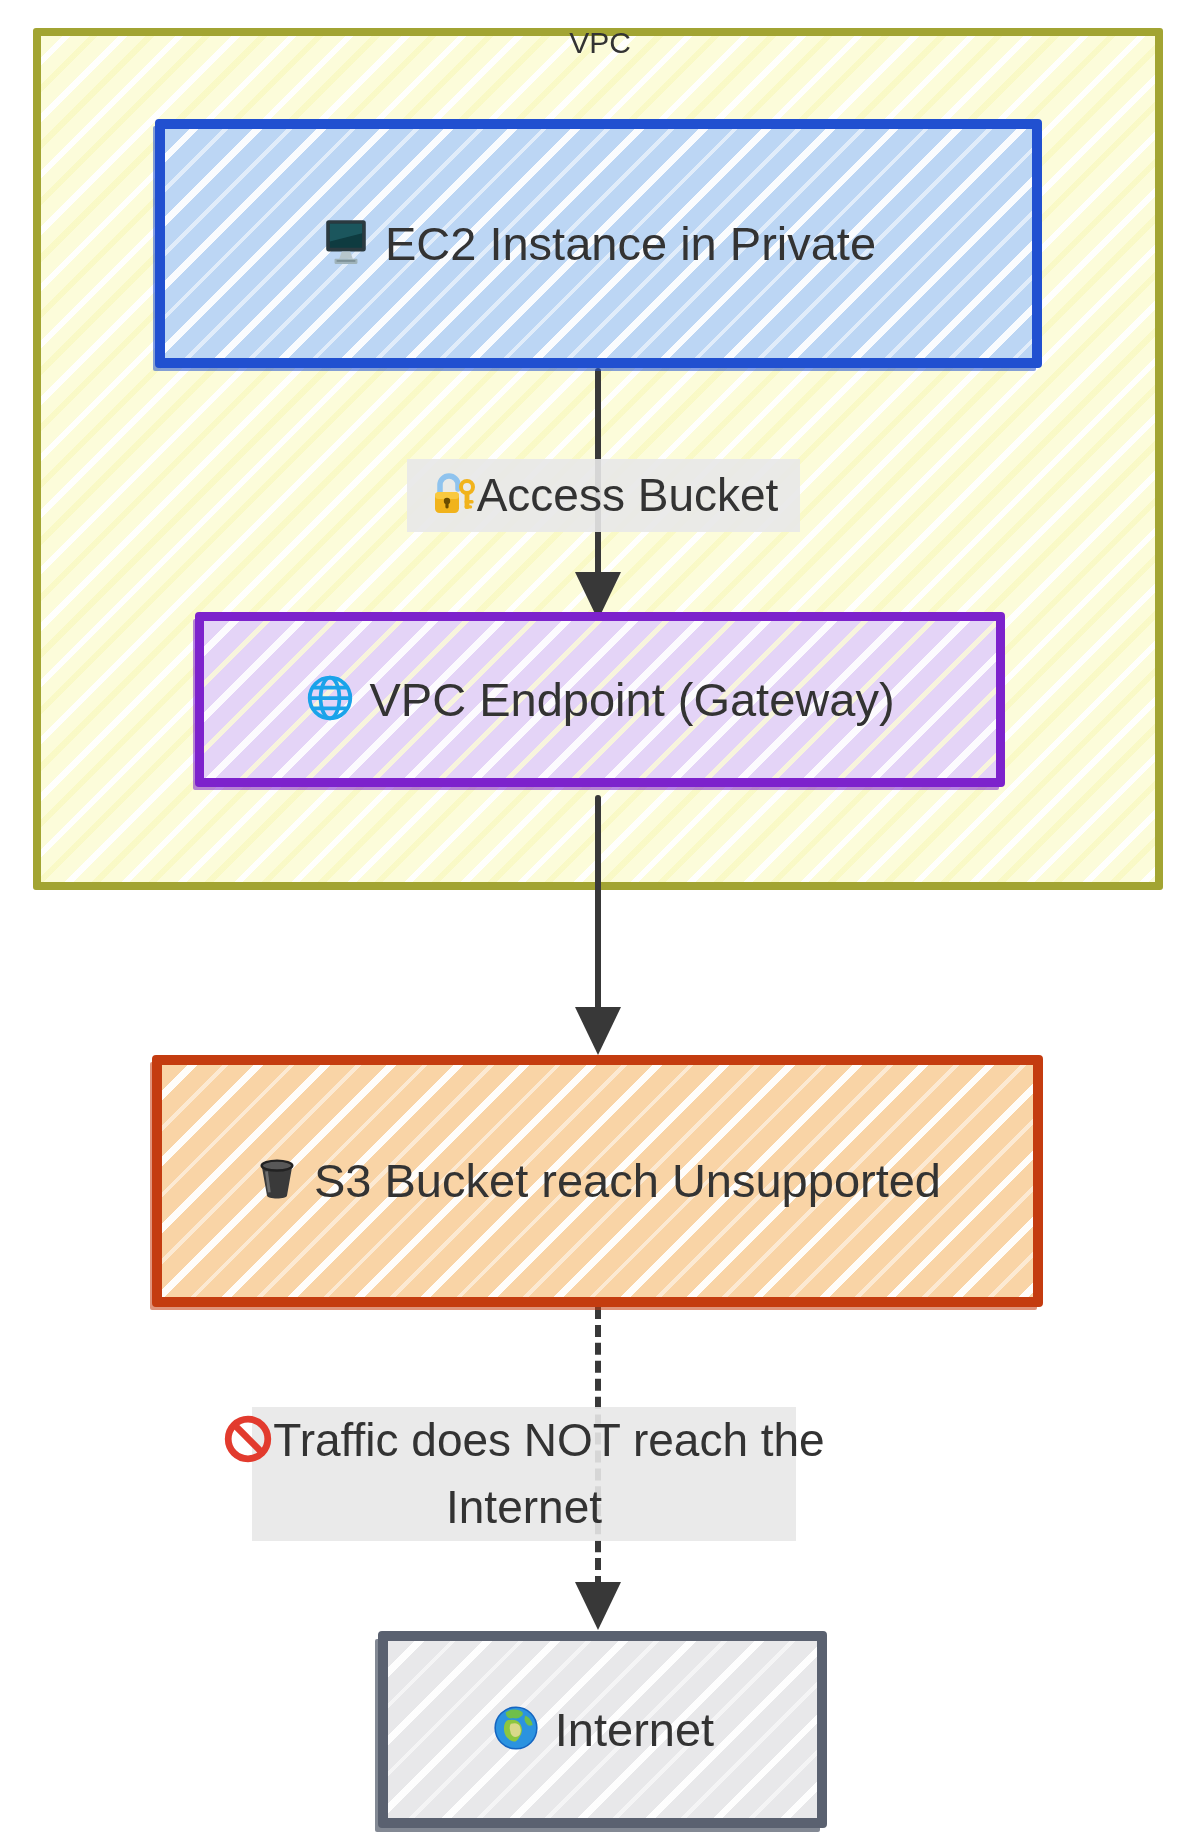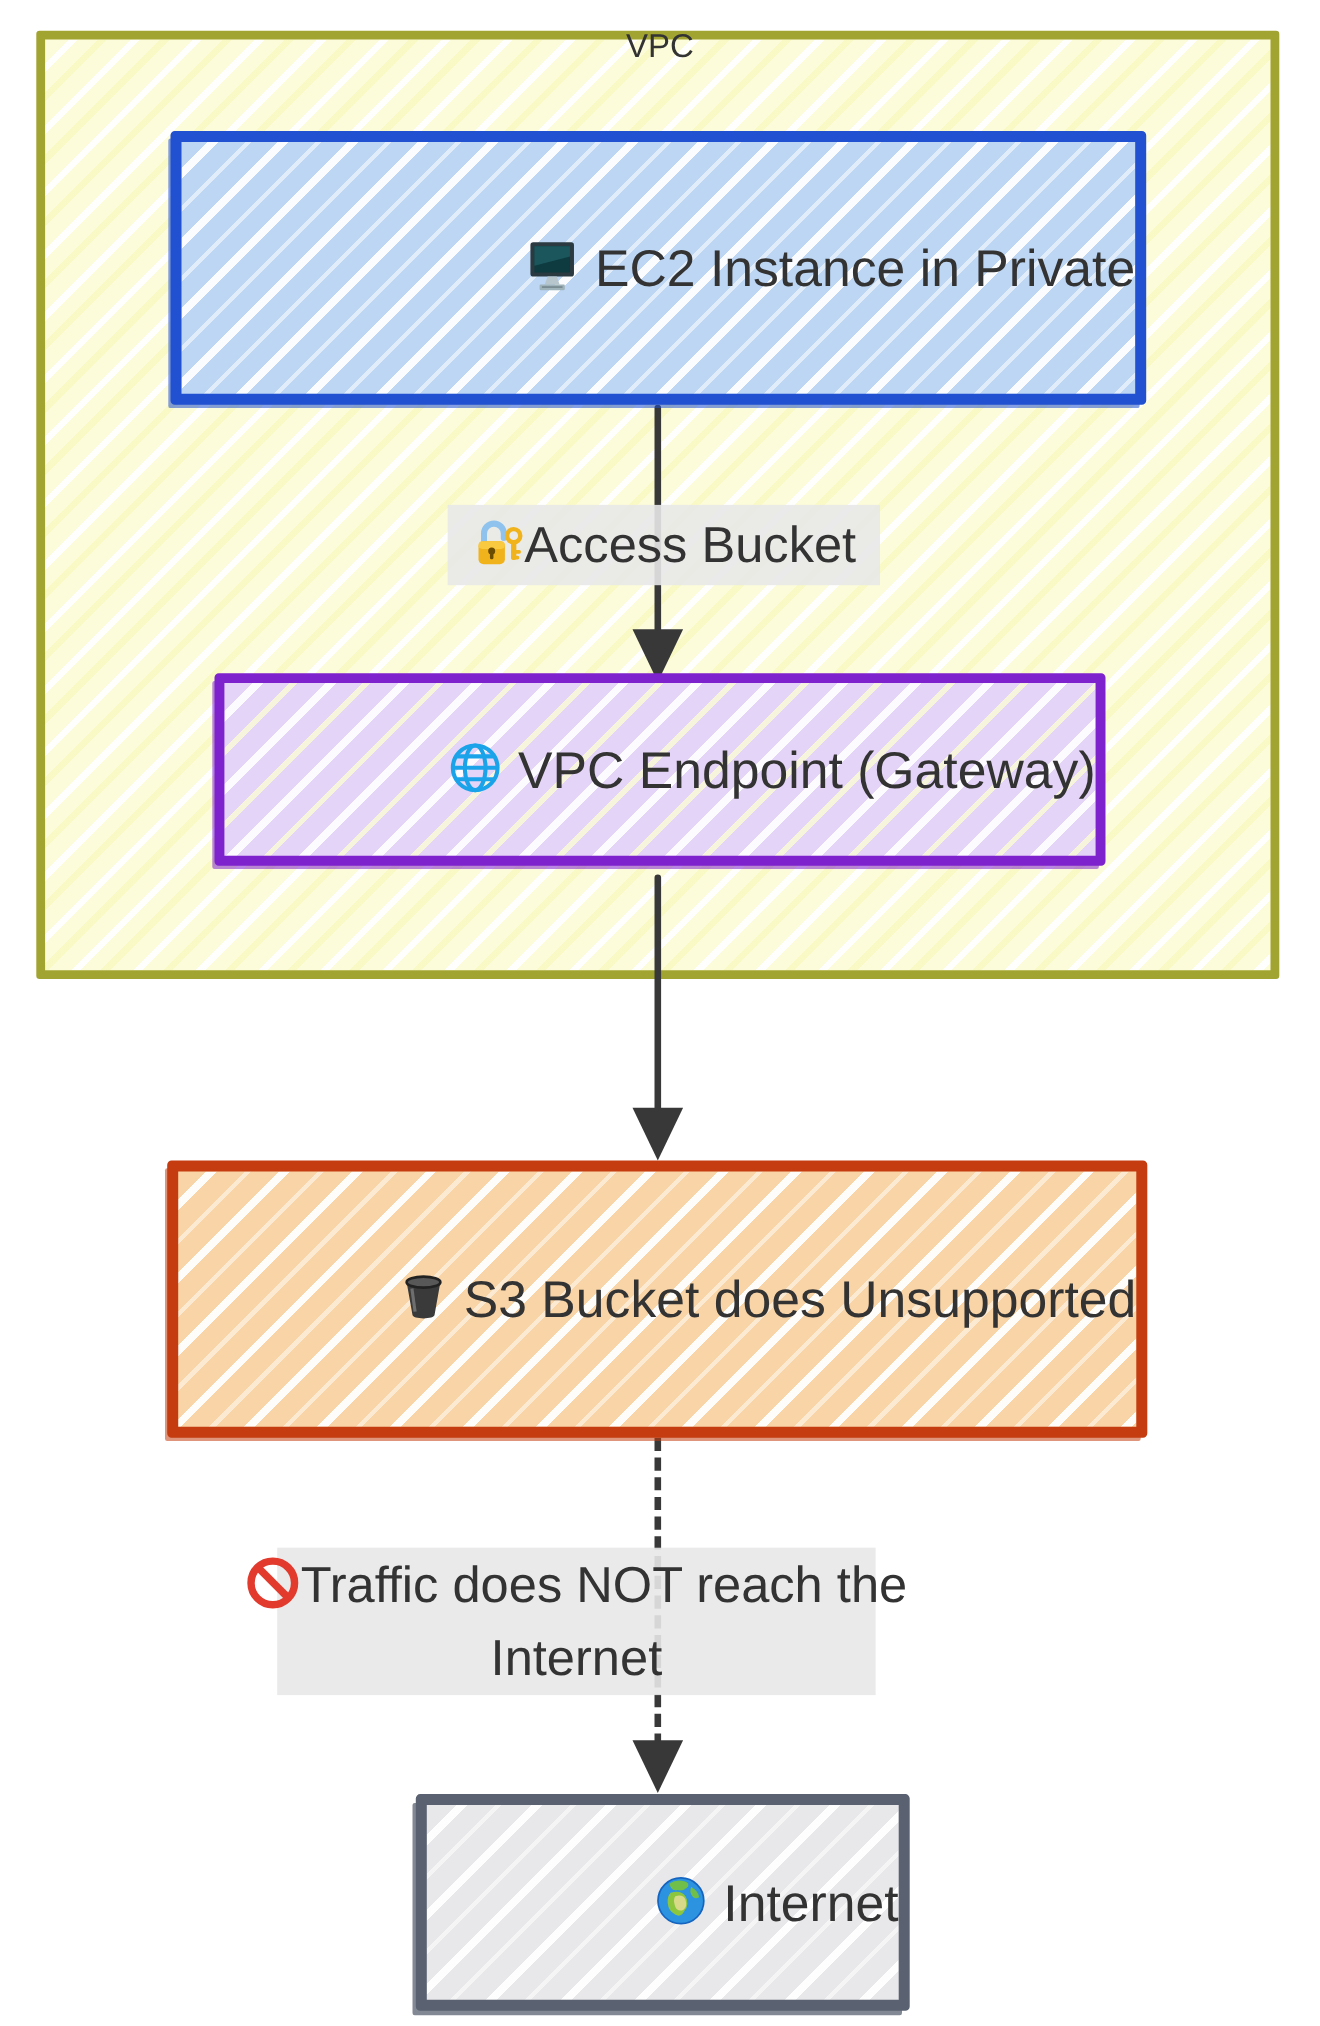--- a/index.html
+++ b/index.html
@@ -42,21 +42,21 @@
   .vpc-box{
     position:absolute;left:33px;top:28px;width:1130px;height:862px;
     box-sizing:border-box;border:8px solid #a2a432;border-radius:3px;z-index:0;
   }
   .vpc-title{
     position:absolute;left:0;top:26px;width:100%;text-align:center;
     font-size:30px;color:#333;z-index:1;
   }
   .node{
     position:absolute;box-sizing:border-box;z-index:2;border-radius:4px;
-    display:flex;flex-direction:column;align-items:flex-end;justify-content:center;
+    display:flex;flex-direction:column;align-items:center;justify-content:center;
     font-size:47px;line-height:76px;color:#333;text-align:center;
   }
   .node .line{display:flex;align-items:center;justify-content:center;gap:14px;white-space:nowrap;}
   .node-ec2{
     left:155px;top:119px;width:887px;height:249px;
     border:10px solid #2150d0;box-shadow:-4px 5px 0 -2px rgba(33,80,208,.55);
   }
   .node-endpoint{
     left:195px;top:612px;width:810px;height:175px;
     border:9px solid #7d22cc;box-shadow:-4px 5px 0 -2px rgba(125,34,204,.55);
@@ -168,21 +168,21 @@
 
   <div class="node node-s3 hatch-orange">
     <div class="line">
       <span class="ico">
         <svg width="46" height="46" viewBox="0 0 48 48">
           <path d="M8 10 L13.5 41 C13.5 45.5 34.5 45.5 34.5 41 L40 10 Z" fill="#3a3a3a"></path>
           <ellipse cx="24" cy="10" rx="16" ry="5.2" fill="#585858" stroke="#222" stroke-width="2.5"></ellipse>
           <path d="M13 16 L16 38" stroke="#6e6e6e" stroke-width="3" fill="none"></path>
         </svg>
       </span>
-      <span>S3 Bucket does Unsupported</span>
+      <span>S3 Bucket reach Unsupported</span>
     </div>
   </div>
 
   <div class="edge-label label-blocked">
     <div class="line">
       <span class="ico">
         <svg width="50" height="50" viewBox="0 0 48 48">
           <circle cx="24" cy="24" r="19" fill="none" stroke="#e23b2e" stroke-width="6.5"></circle>
           <line x1="11" y1="10.5" x2="37.5" y2="37" stroke="#e23b2e" stroke-width="6.5"></line>
         </svg>

